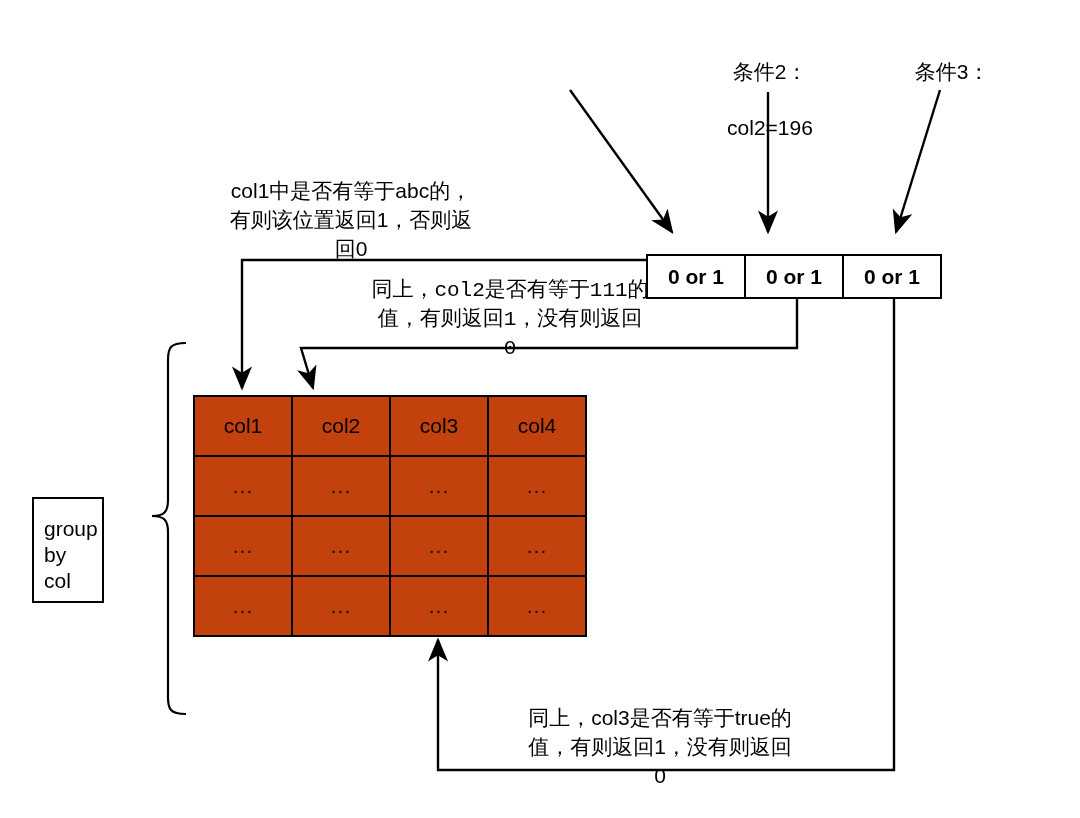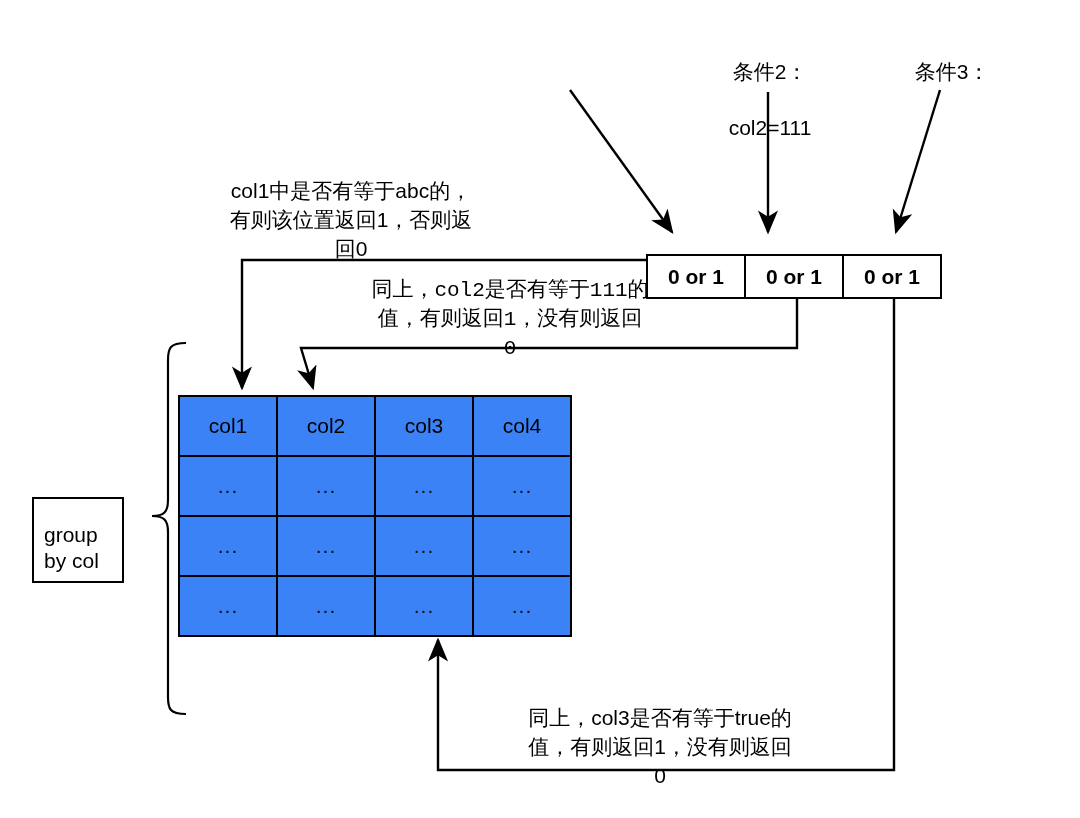--- a/index.html
+++ b/index.html
@@ -51,48 +51,48 @@
     align-items: center;
     justify-content: center;
     font-size: 21px;
     width: 100px;
     height: 45px;
   }
   .bitcell:first-child { margin-left: 0; }
 
   #datatable {
     position: absolute;
-    left: 178px;
+    left: 193px;
     top: 395px;
     border-collapse: collapse;
-    background: #3b82f6;
+    background: #c2410c;
   }
   #datatable td {
     border: 2px solid #000;
     width: 96px;
     height: 58px;
     text-align: center;
     vertical-align: middle;
     font-size: 21px;
     color: #000;
     padding: 0;
   }
   #datatable td.cellmuted {
     color: #111;
     letter-spacing: 1px;
   }
   .groupbox {
     position: absolute;
     left: 32px;
     top: 497px;
-    width: 92px;
+    width: 72px;
     box-sizing: border-box;
     border: 2px solid #000;
     background: #fff;
-    padding: 23px 4px 7px 10px;
+    padding: 17px 4px 7px 10px;
     font-size: 21px;
     line-height: 26px;
     text-align: left;
   }
 </style>
 </head>
 <body>
 
 <div id="canvas">
 
@@ -120,21 +120,21 @@
              L 168,500
              C 168,512 164,516 152,516
              C 164,516 168,520 168,532
              L 168,697
              C 168,709 170,714 186,714" fill="none" stroke="#000" stroke-width="2.2"></path>
   </svg>
 
 
   <div class="lbl cond" style="left:680px; top:30px; width:180px;text-align:center;">
     <div>条件2：</div>
-    <div>col2=111</div>
+    <div>col2=196</div>
   </div>
 
   <div class="lbl cond" style="left:862px; top:30px; width:180px;">
     <div>条件3：</div>
   </div>
 
   <div class="bitrow" style="left:646px; top:254px;font-weight:bold;">
     <div class="bitcell">
       <span>0 or 1</span>
     </div>

